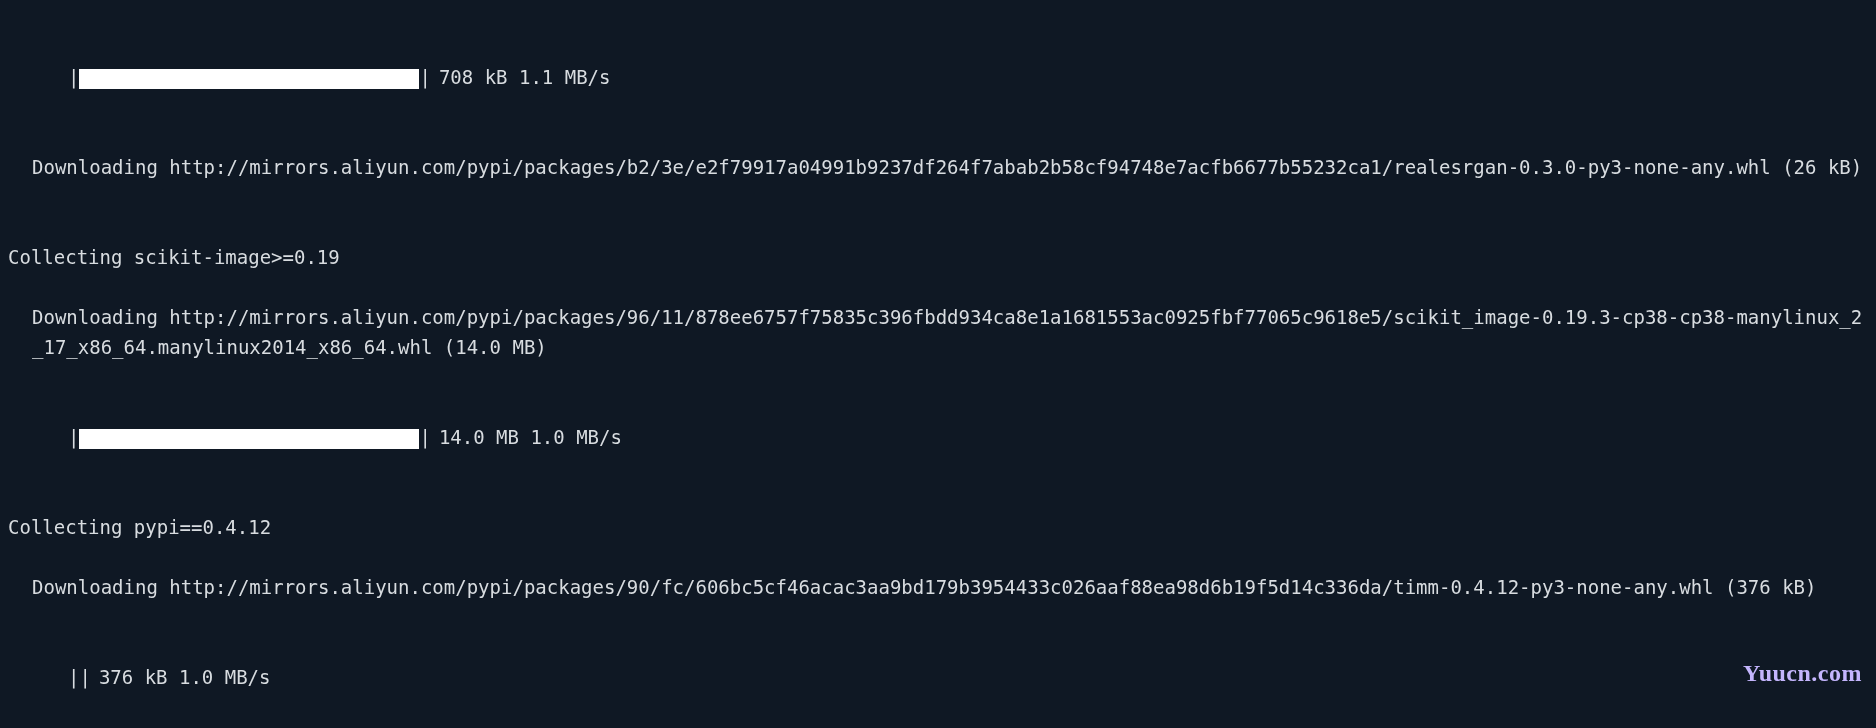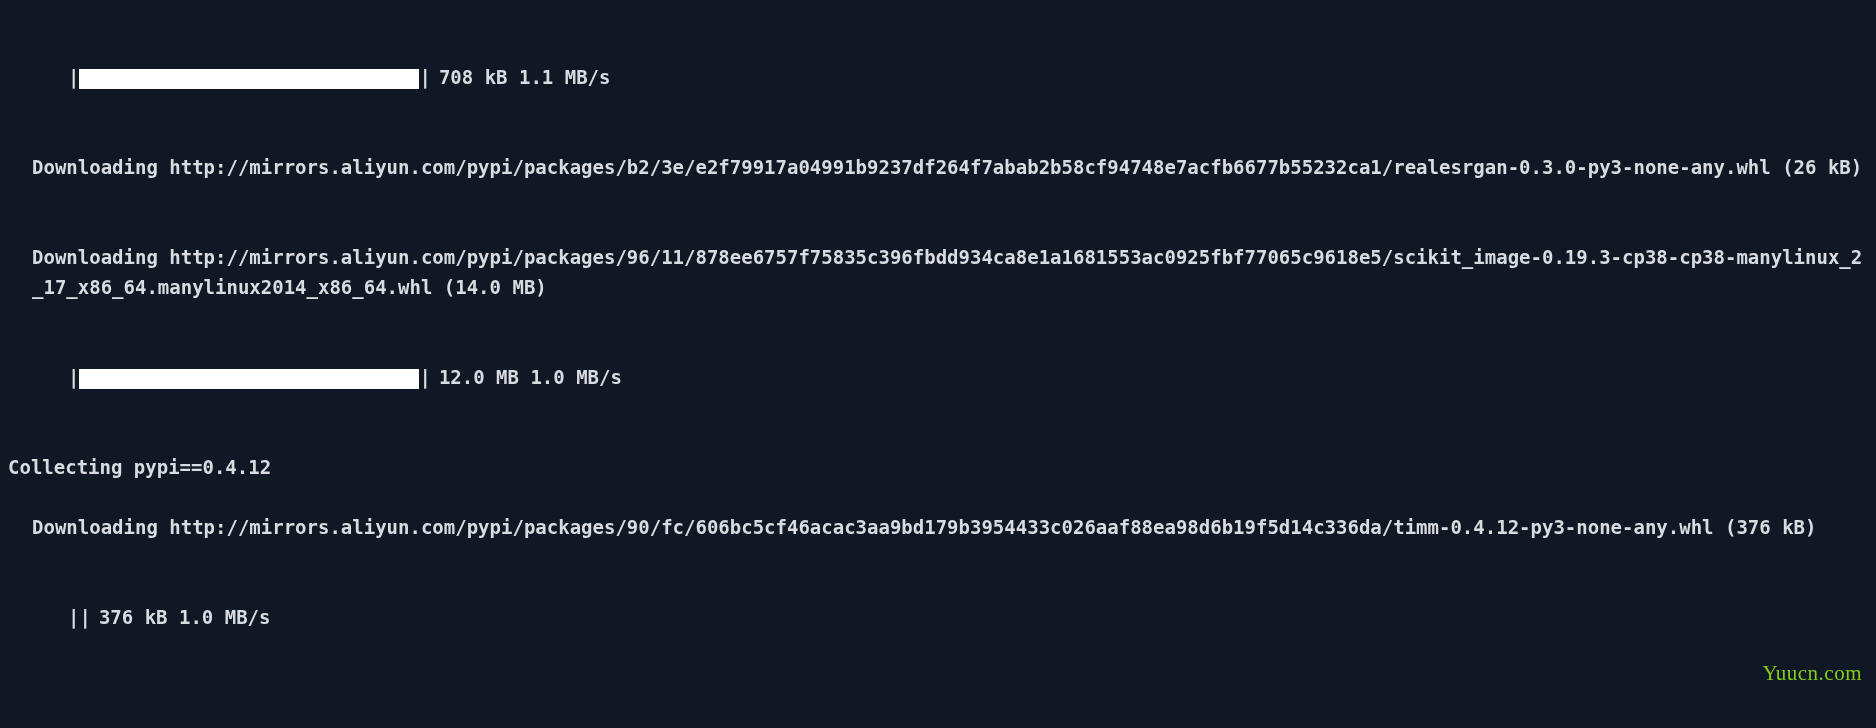--- a/index.html
+++ b/index.html
@@ -11,21 +11,21 @@
     font-family: "Consolas", "Menlo", "DejaVu Sans Mono", "Courier New", monospace;
     font-size: 19px;
     line-height: 30px;
     overflow: hidden;
   }
   .terminal {
     padding: 2px 8px 0 8px;
     white-space: pre-wrap;
     word-break: break-all;
   }
-  .line { display: block; font-weight: bold; }
+  .line { display: block; }
   .indent1 { padding-left: 24px; }
   .barline { padding-left: 60px; }
   .pipe { color: #d8dce0; }
   .bar {
     display: inline-block;
     width: 340px;
     height: 20px;
     background: transparent;
     position: relative;
     margin: 0 0px;
@@ -34,39 +34,40 @@
   .bar-fill {
     position: absolute;
     top: 0; left: 0; bottom: 0;
     background: #ffffff;
   }
   .bartext { margin-left: 8px; }
   .watermark {
     position: absolute;
     right: 14px;
     bottom: 40px;
-    color: #84cc16;
+    color: #c4b5fd;
     font-family: Georgia, "Times New Roman", serif;
-    font-size: 21px;
-    font-weight: normal;
+    font-size: 24px;
+    font-weight: bold;
     letter-spacing: 0.5px;
   }
 </style>
 </head>
 <body>
 
 <div class="terminal">
 
 <div class="line barline"><span class="pipe">|</span><span class="bar"><span class="bar-fill" style="width:100%"></span></span><span class="pipe">|</span><span class="bartext">708 kB 1.1 MB/s</span></div>
 
 <div class="line indent1">Downloading http://mirrors.aliyun.com/pypi/packages/b2/3e/e2f79917a04991b9237df264f7abab2b58cf94748e7acfb6677b55232ca1/realesrgan-0.3.0-py3-none-any.whl (26 kB)</div>
 
+<div class="line">Collecting scikit-image&gt;=0.19</div>
 <div class="line indent1">Downloading http://mirrors.aliyun.com/pypi/packages/96/11/878ee6757f75835c396fbdd934ca8e1a1681553ac0925fbf77065c9618e5/scikit_image-0.19.3-cp38-cp38-manylinux_2_17_x86_64.manylinux2014_x86_64.whl (14.0 MB)</div>
 
-<div class="line barline"><span class="pipe">|</span><span class="bar"><span class="bar-fill" style="width:100%"></span></span><span class="pipe">|</span><span class="bartext">12.0 MB 1.0 MB/s</span></div>
+<div class="line barline"><span class="pipe">|</span><span class="bar"><span class="bar-fill" style="width:100%"></span></span><span class="pipe">|</span><span class="bartext">14.0 MB 1.0 MB/s</span></div>
 
 <div class="line">Collecting pypi==0.4.12</div>
 <div class="line indent1">Downloading http://mirrors.aliyun.com/pypi/packages/90/fc/606bc5cf46acac3aa9bd179b3954433c026aaf88ea98d6b19f5d14c336da/timm-0.4.12-py3-none-any.whl (376 kB)</div>
 
 <div class="line barline"><span class="pipe">|</span><span class="pipe">|</span><span class="bartext">376 kB 1.0 MB/s</span></div>
 
 
 
 
 

